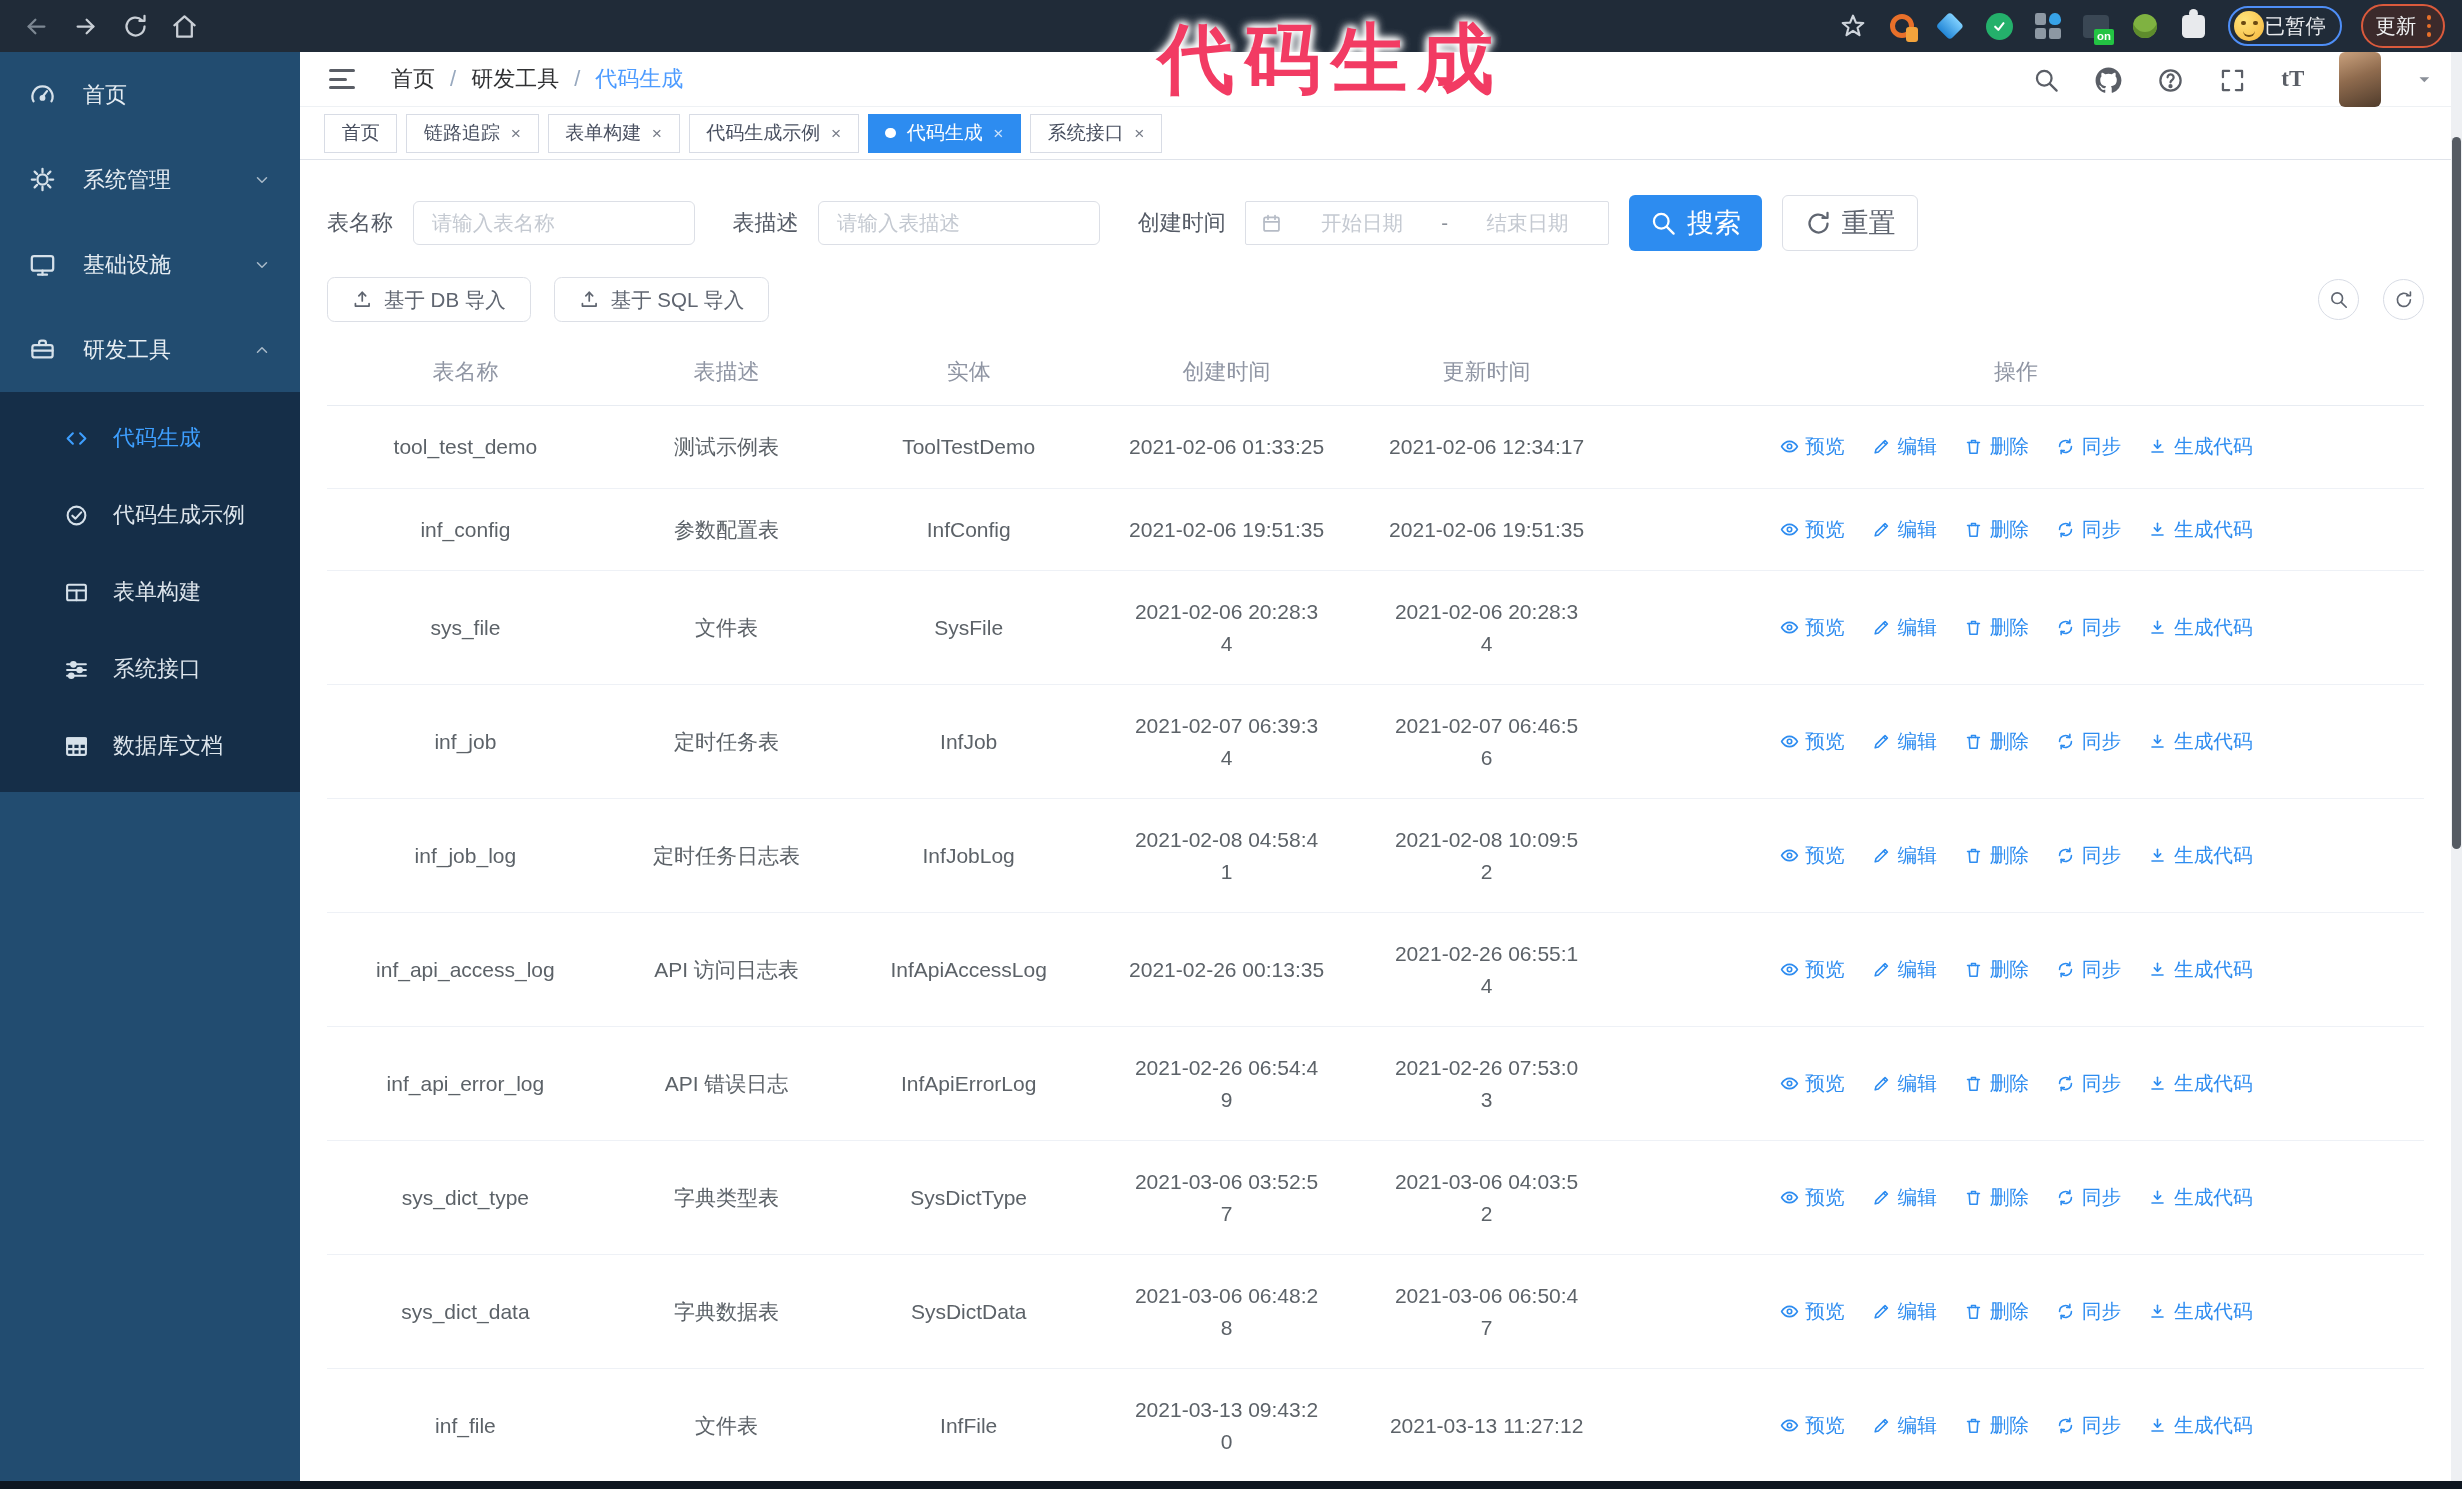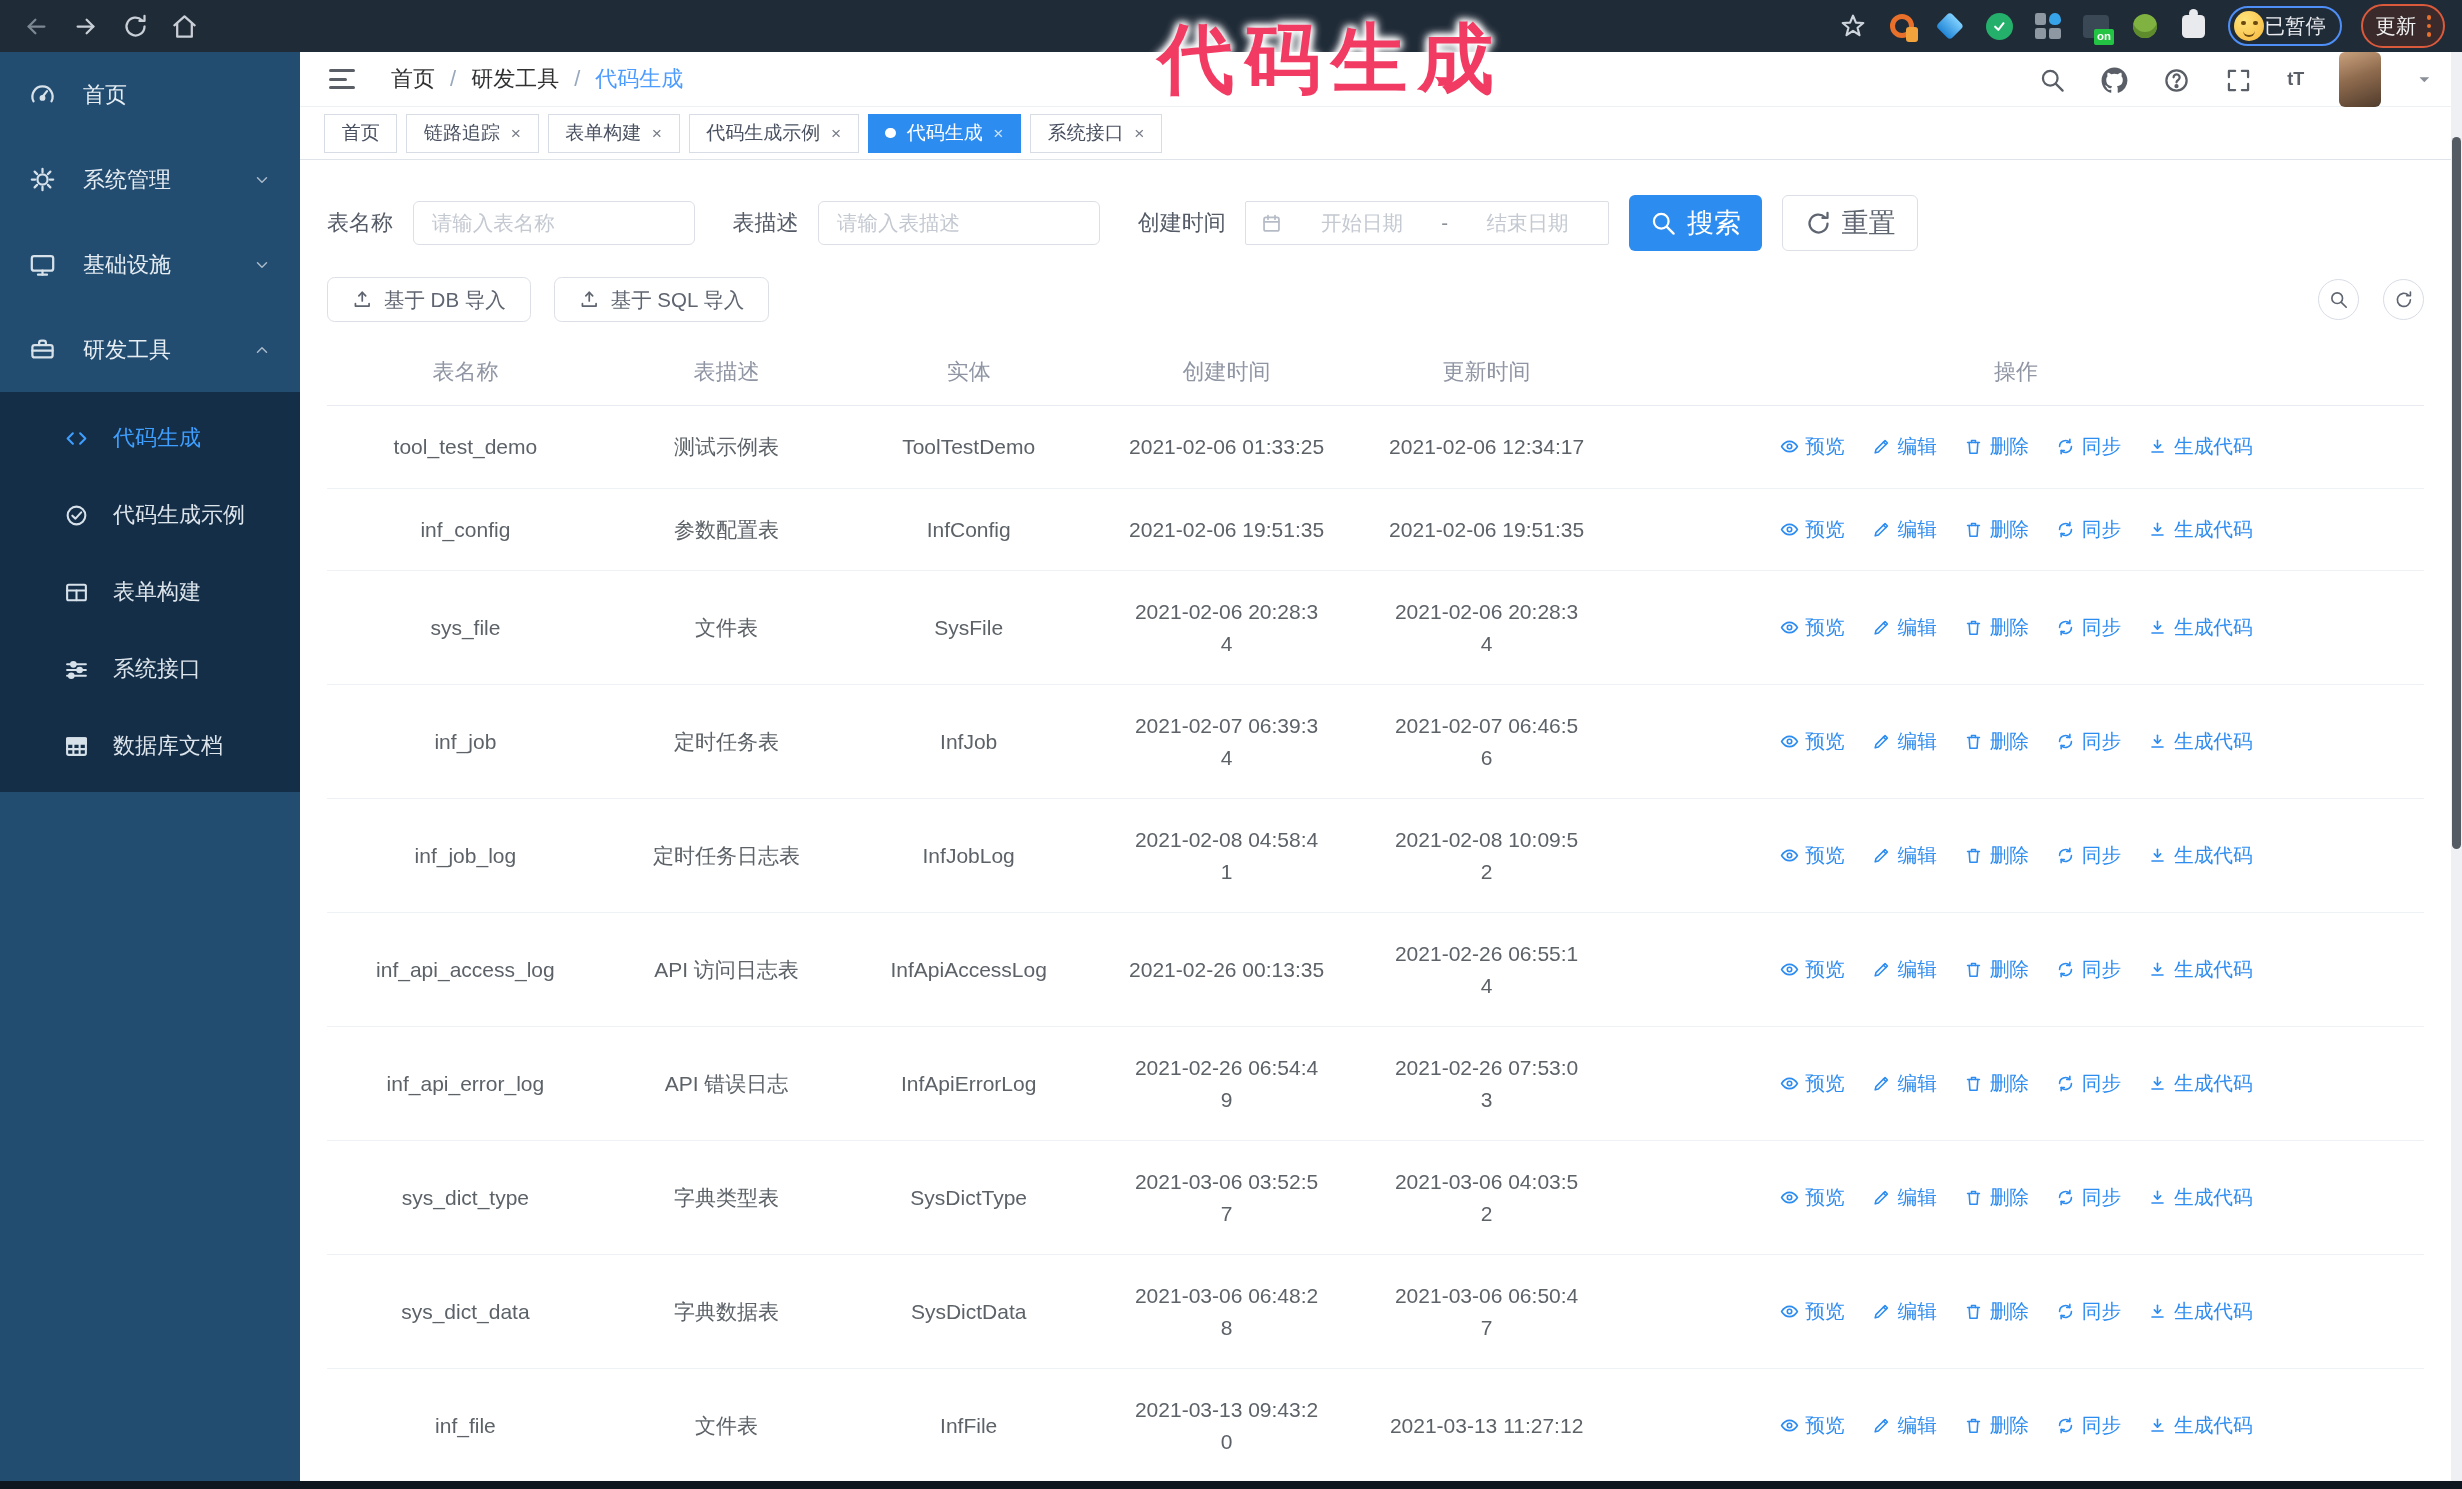--- a/index.html
+++ b/index.html
@@ -344,21 +344,21 @@
               <path d="M9.4 9.2a2.7 2.7 0 1 1 4.1 2.3c-.9.55-1.5 1-1.5 2.1"></path>
               <circle cx="12" cy="17" r="0.9" fill="currentColor"></circle>
             </svg></span>
         <span>
           <svg class="i" viewBox="0 0 24 24">
               <polyline points="9 3.5 3.5 3.5 3.5 9"></polyline>
               <polyline points="15 3.5 20.5 3.5 20.5 9"></polyline>
               <polyline points="9 20.5 3.5 20.5 3.5 15"></polyline>
               <polyline points="15 20.5 20.5 20.5 20.5 15"></polyline>
             </svg></span>
-        <span style="font-size:18px;font-weight:700;">tT</span>
+        <span style="font-size:23px;font-weight:700;font-family:Liberation Serif, serif;">tT</span>
         <span class="hdr-avatar"></span>
         <span class="caret">
           <svg class="i-fill" viewBox="0 0 24 24">
               <path d="M5 9h14l-7 7z"></path>
             </svg></span>
       </div>
     </div>
 
     <div class="tabbar">
         <span class="tab">

